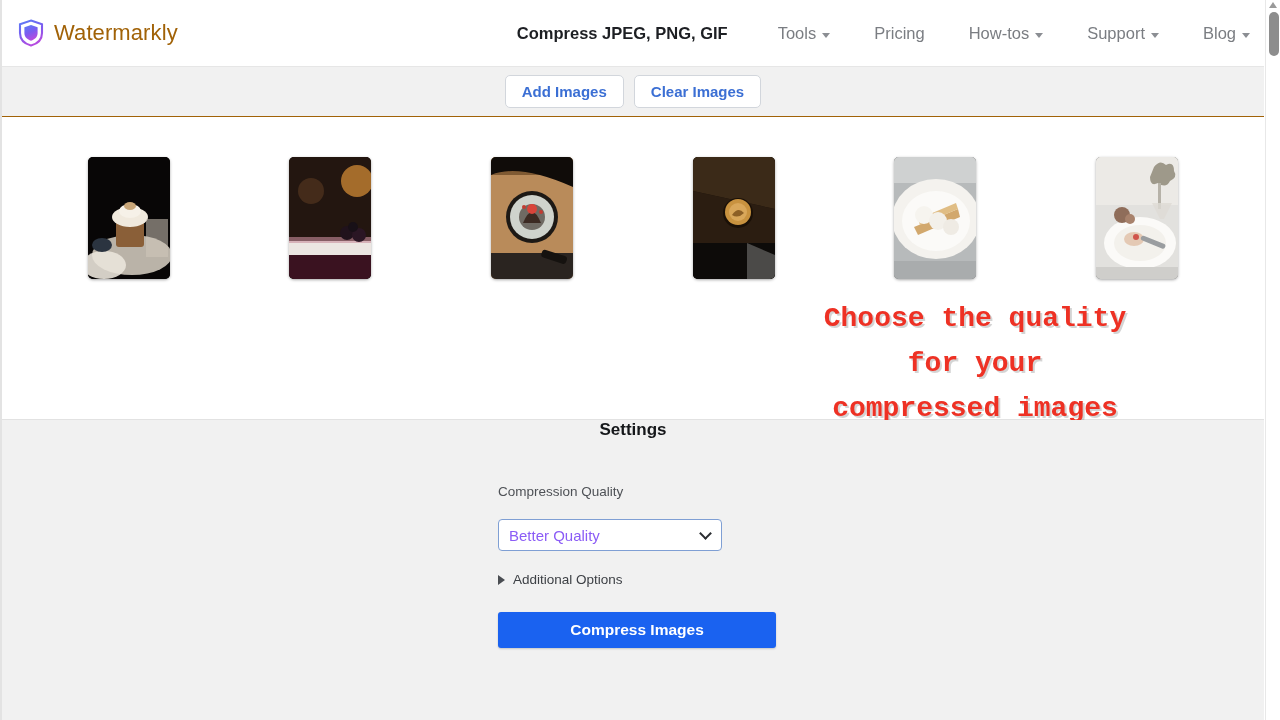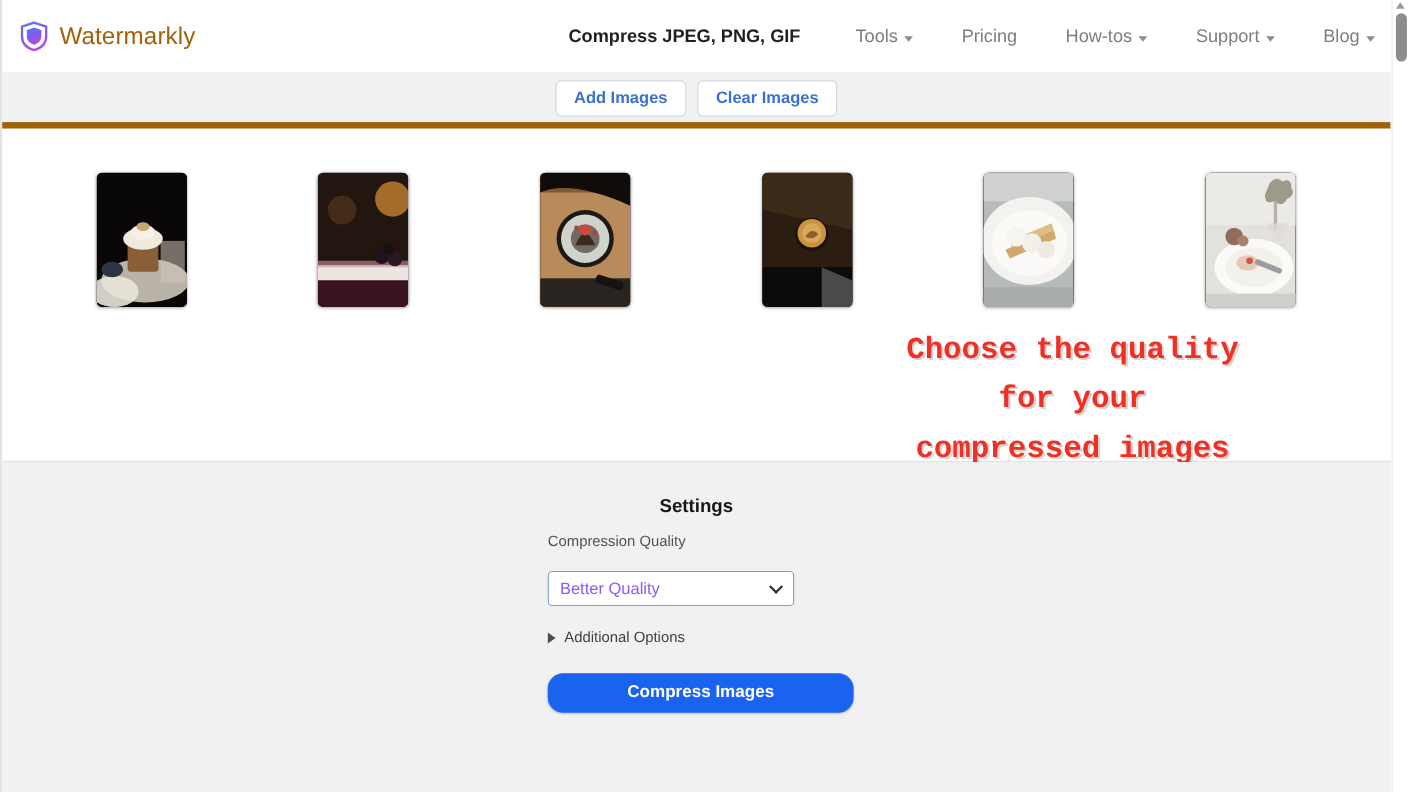--- a/index.html
+++ b/index.html
@@ -74,21 +74,21 @@
     border-left: 4.5px solid transparent;
     border-right: 4.5px solid transparent;
     border-top: 5.5px solid #8b8e93;
     margin-top: 3px;
   }
 
   
   .toolbar {
     position: absolute; left: 2px; top: 67px; right: 16px; height: 50px;
     background: #f1f1f1;
-    border-bottom: 6px solid #a16207;
+    border-bottom: 1px solid #a16207;
     display: flex; align-items: center; justify-content: center; gap: 10px;
   }
   .btn-outline {
     background: #ffffff;
     border: 1px solid #d2d6dc;
     border-radius: 5px;
     color: #3b6fd4;
     font-size: 15px; font-weight: bold;
     padding: 7px 16px;
     cursor: pointer;
@@ -136,21 +136,20 @@
   }
 
   
   .settings {
     position: absolute; left: 2px; top: 420px; right: 16px; bottom: 0;
     background: #f1f1f1;
   }
   .settings-title {
     text-align: center;
     font-size: 17px; font-weight: bold; color: #15171a;
-    margin-top: 30px;
   }
   .settings-inner {
     position: absolute; left: 496px; top: 64px; width: 278px;
   }
   .field-label {
     font-size: 13.5px; color: #4e5156; margin-bottom: 20px;
   }
   .select-box {
     position: relative;
     width: 224px; height: 32px;
@@ -200,21 +199,21 @@
     width: 0; height: 0;
     border-top: 5px solid transparent;
     border-bottom: 5px solid transparent;
     border-left: 7px solid #4a4d52;
   }
   .addl-label { font-size: 13.5px; color: #3d4045; }
   .cta {
     margin-top: 25px;
     width: 278px; height: 36px;
     background: #1a62f0;
-    border: none; border-radius: 14px;
+    border: none; border-radius: 3px;
     color: #ffffff; font-size: 15.5px; font-weight: bold;
     font-family: "Liberation Sans", sans-serif;
     cursor: pointer;
     box-shadow: 0 1px 2px rgba(0,0,0,.18);
   }
 </style>
 </head>
 <body>
 
 <div id="page">

